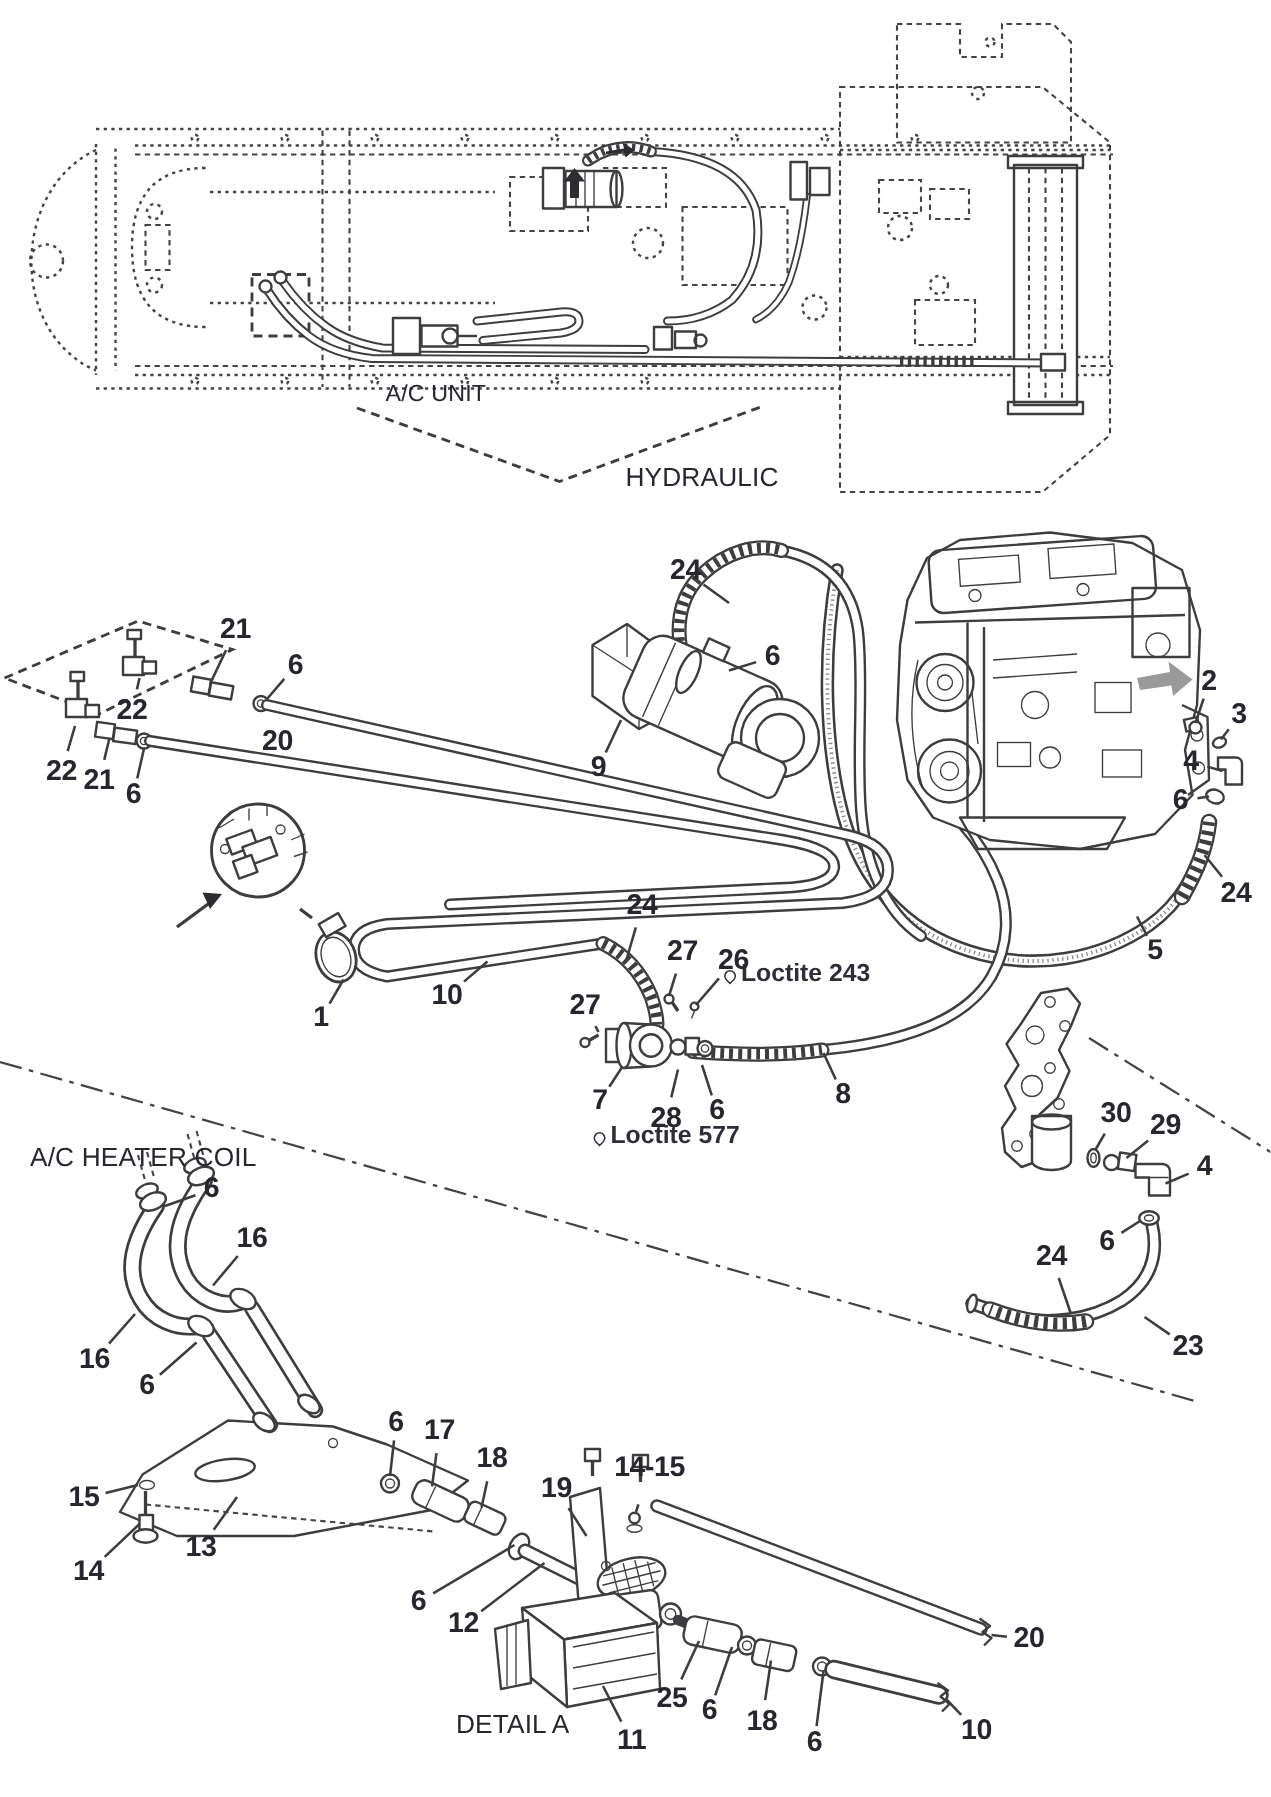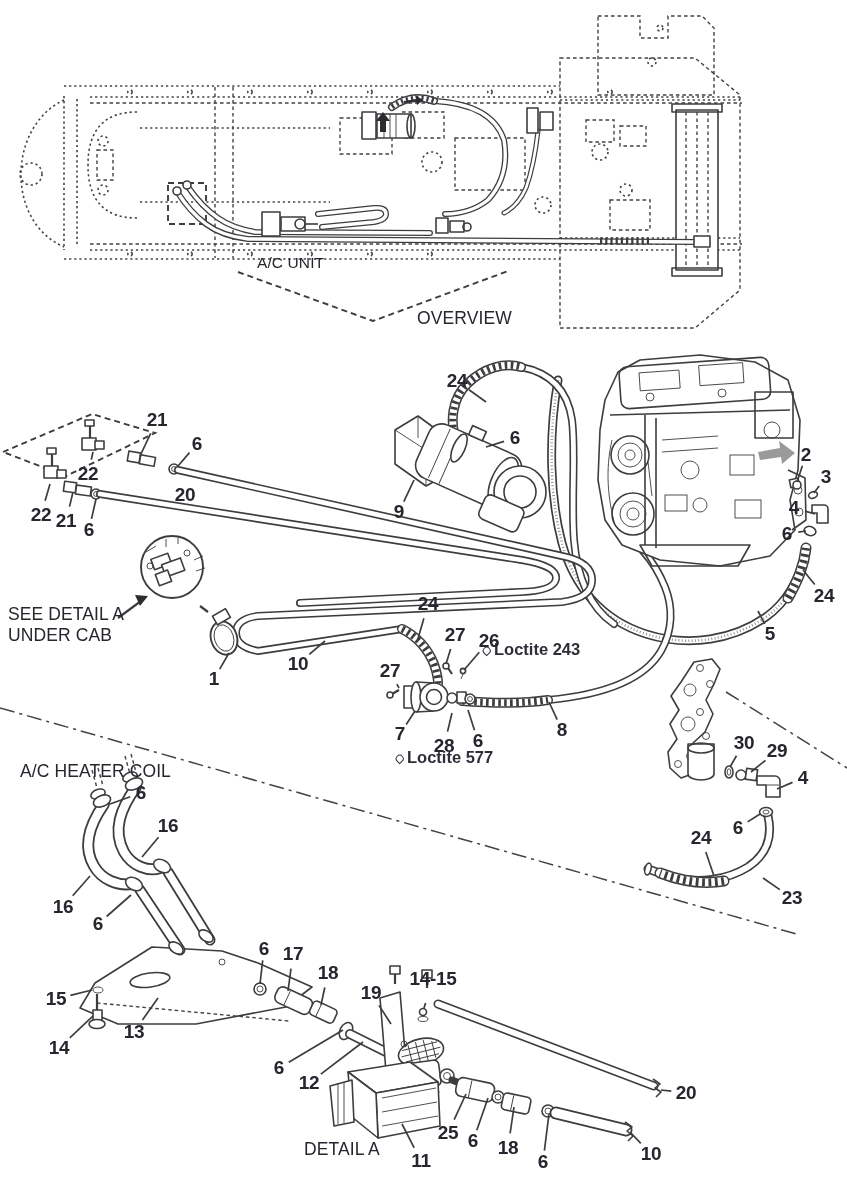--- a/index.html
+++ b/index.html
@@ -491,28 +491,24 @@
         <line x1="414.2" y1="1147.8" x2="402" y2="1124" stroke="#3d3d40" stroke-width="1.7"></line>
         <line x1="454.2" y1="1119.6" x2="466" y2="1094" stroke="#3d3d40" stroke-width="1.7"></line>
         <line x1="476.8" y1="1130.2" x2="488" y2="1098" stroke="#3d3d40" stroke-width="1.7"></line>
         <line x1="510.1" y1="1133.4" x2="514" y2="1107" stroke="#3d3d40" stroke-width="1.7"></line>
         <line x1="544.4" y1="1150.7" x2="549" y2="1114" stroke="#3d3d40" stroke-width="1.7"></line>
         <line x1="640.8" y1="1143.3" x2="631" y2="1133" stroke="#3d3d40" stroke-width="1.7"></line>
         <line x1="671.3" y1="1091.2" x2="661" y2="1090" stroke="#3d3d40" stroke-width="1.7"></line>
       </g>
 </svg>
 
-<div class="title" style="left:8px;top:604px;">
-  <div>SEE DETAIL A</div>
-  <div>UNDER CAB</div>
-</div>
 <div class="title" style="left:20px;top:761px;">A/C HEATER COIL</div>
 <div class="title" style="left:264px;top:1139px;margin-left:40px;">DETAIL A</div>
 <div class="title" style="left:257px;top:252px;font-size:15.5px;">A/C UNIT</div>
-<div class="title" style="left:417px;top:308px;">OVERVIEW</div>
+<div class="title" style="left:417px;top:308px;">HYDRAULIC</div>
 
 <div id="annot-layer">
       <div class="loct" style="left: 482px; top: 640px;">
         <span class="drop"></span>
         <span>Loctite 243</span>
       </div>
       <div class="loct" style="left: 395px; top: 748px;">
         <span class="drop"></span>
         <span>Loctite 577</span>
       </div>

